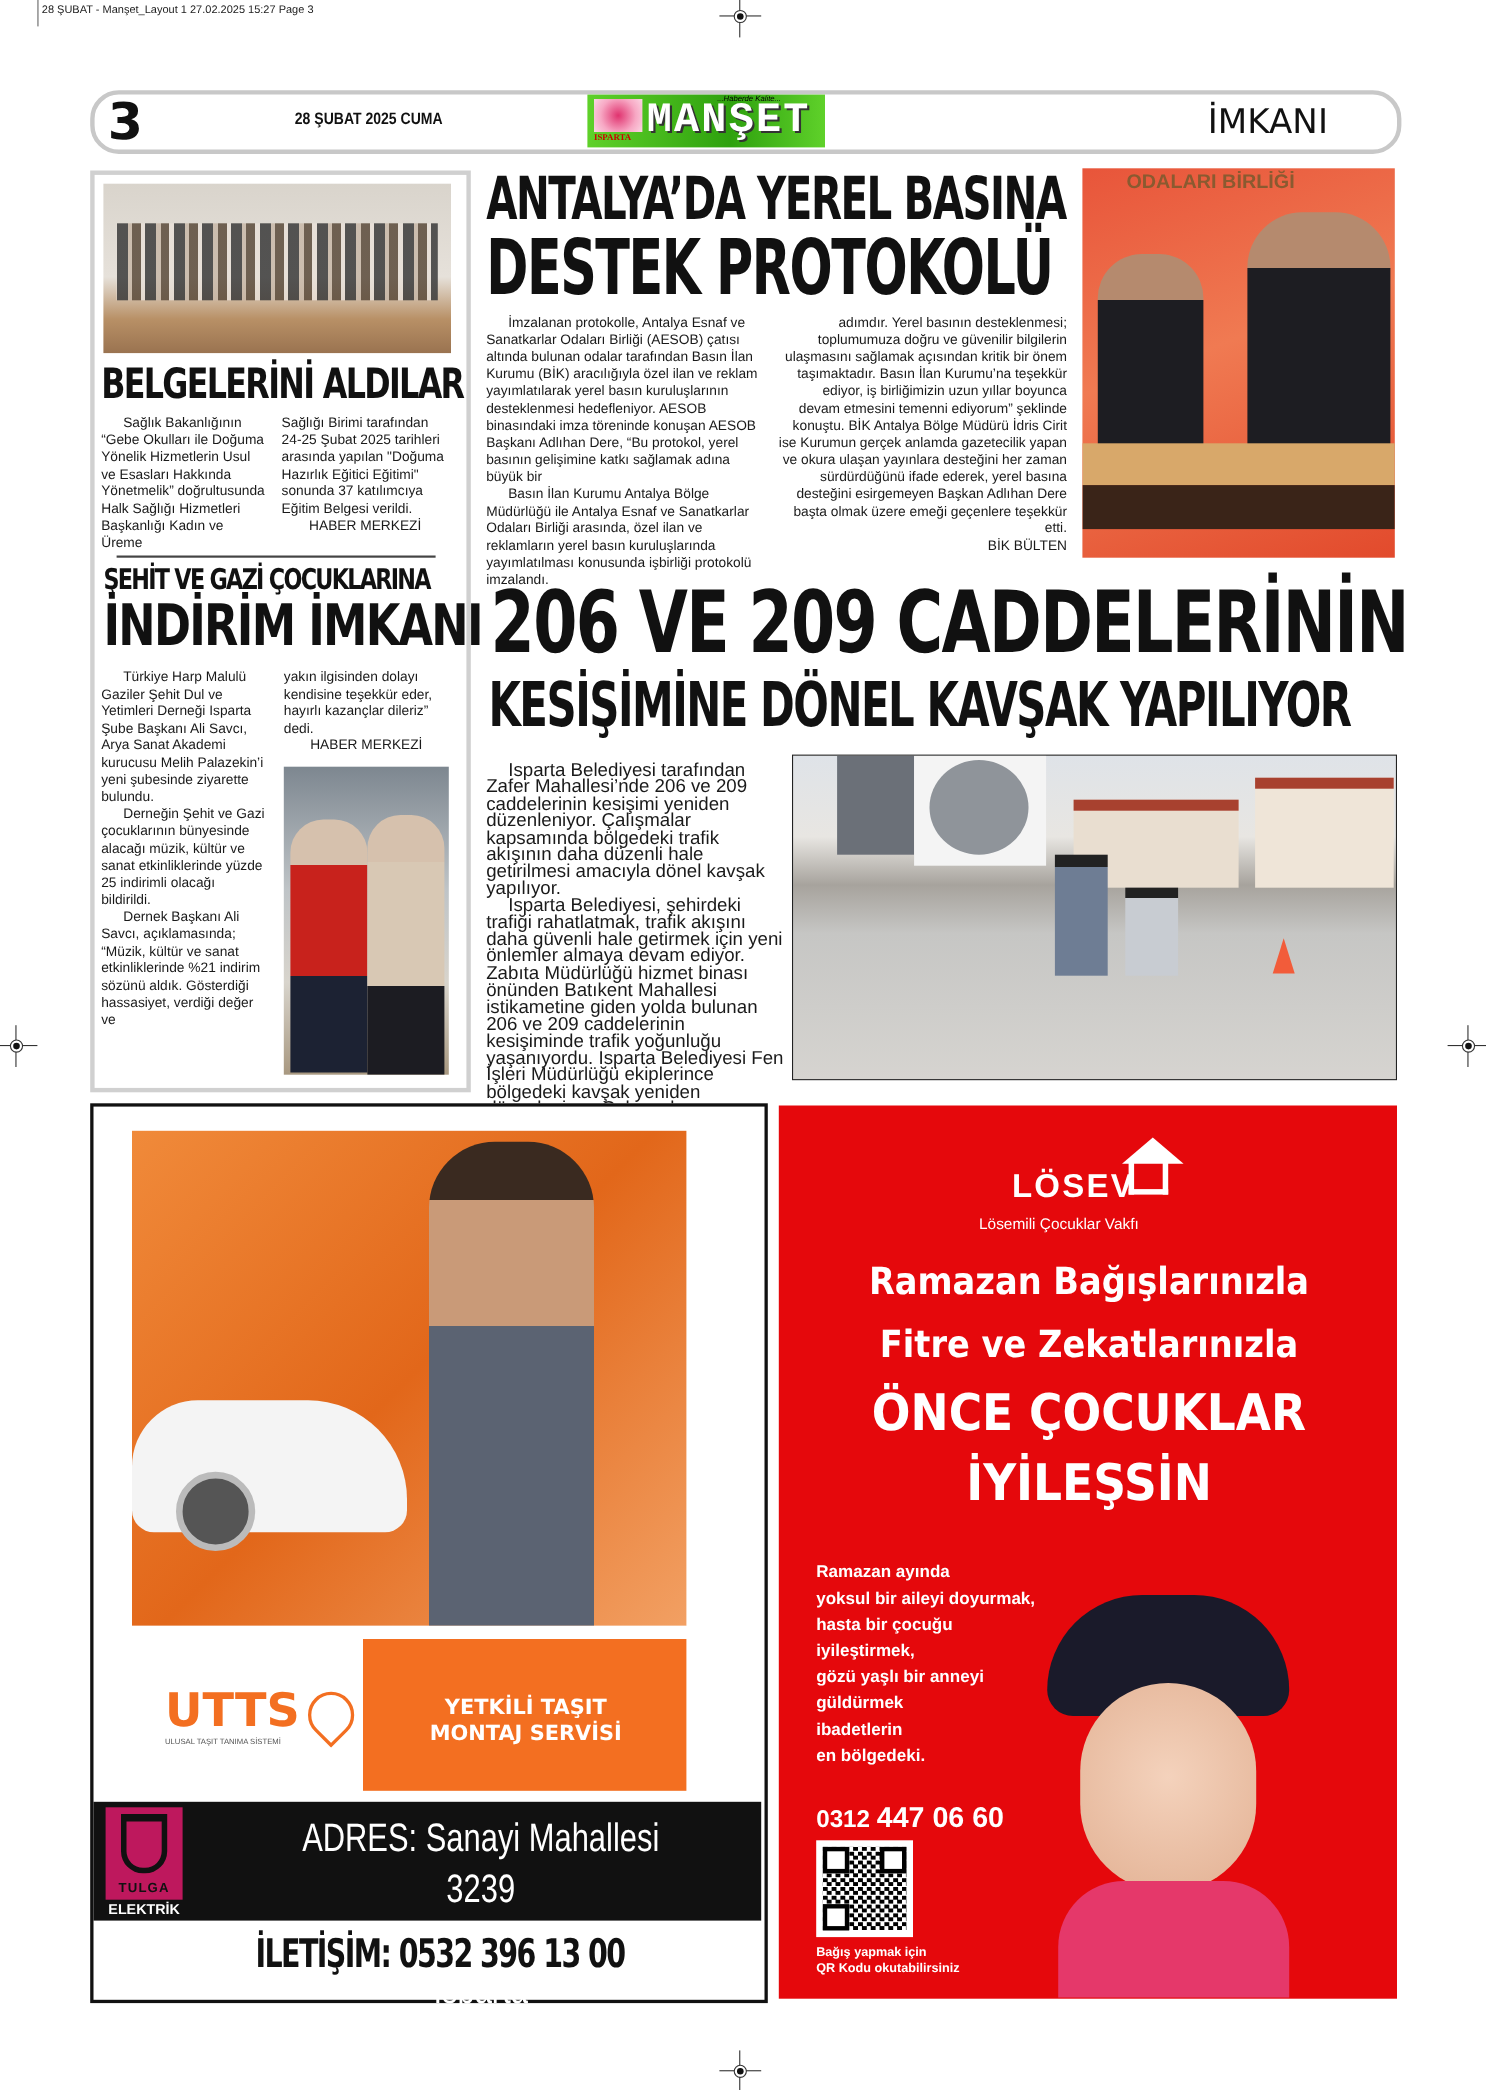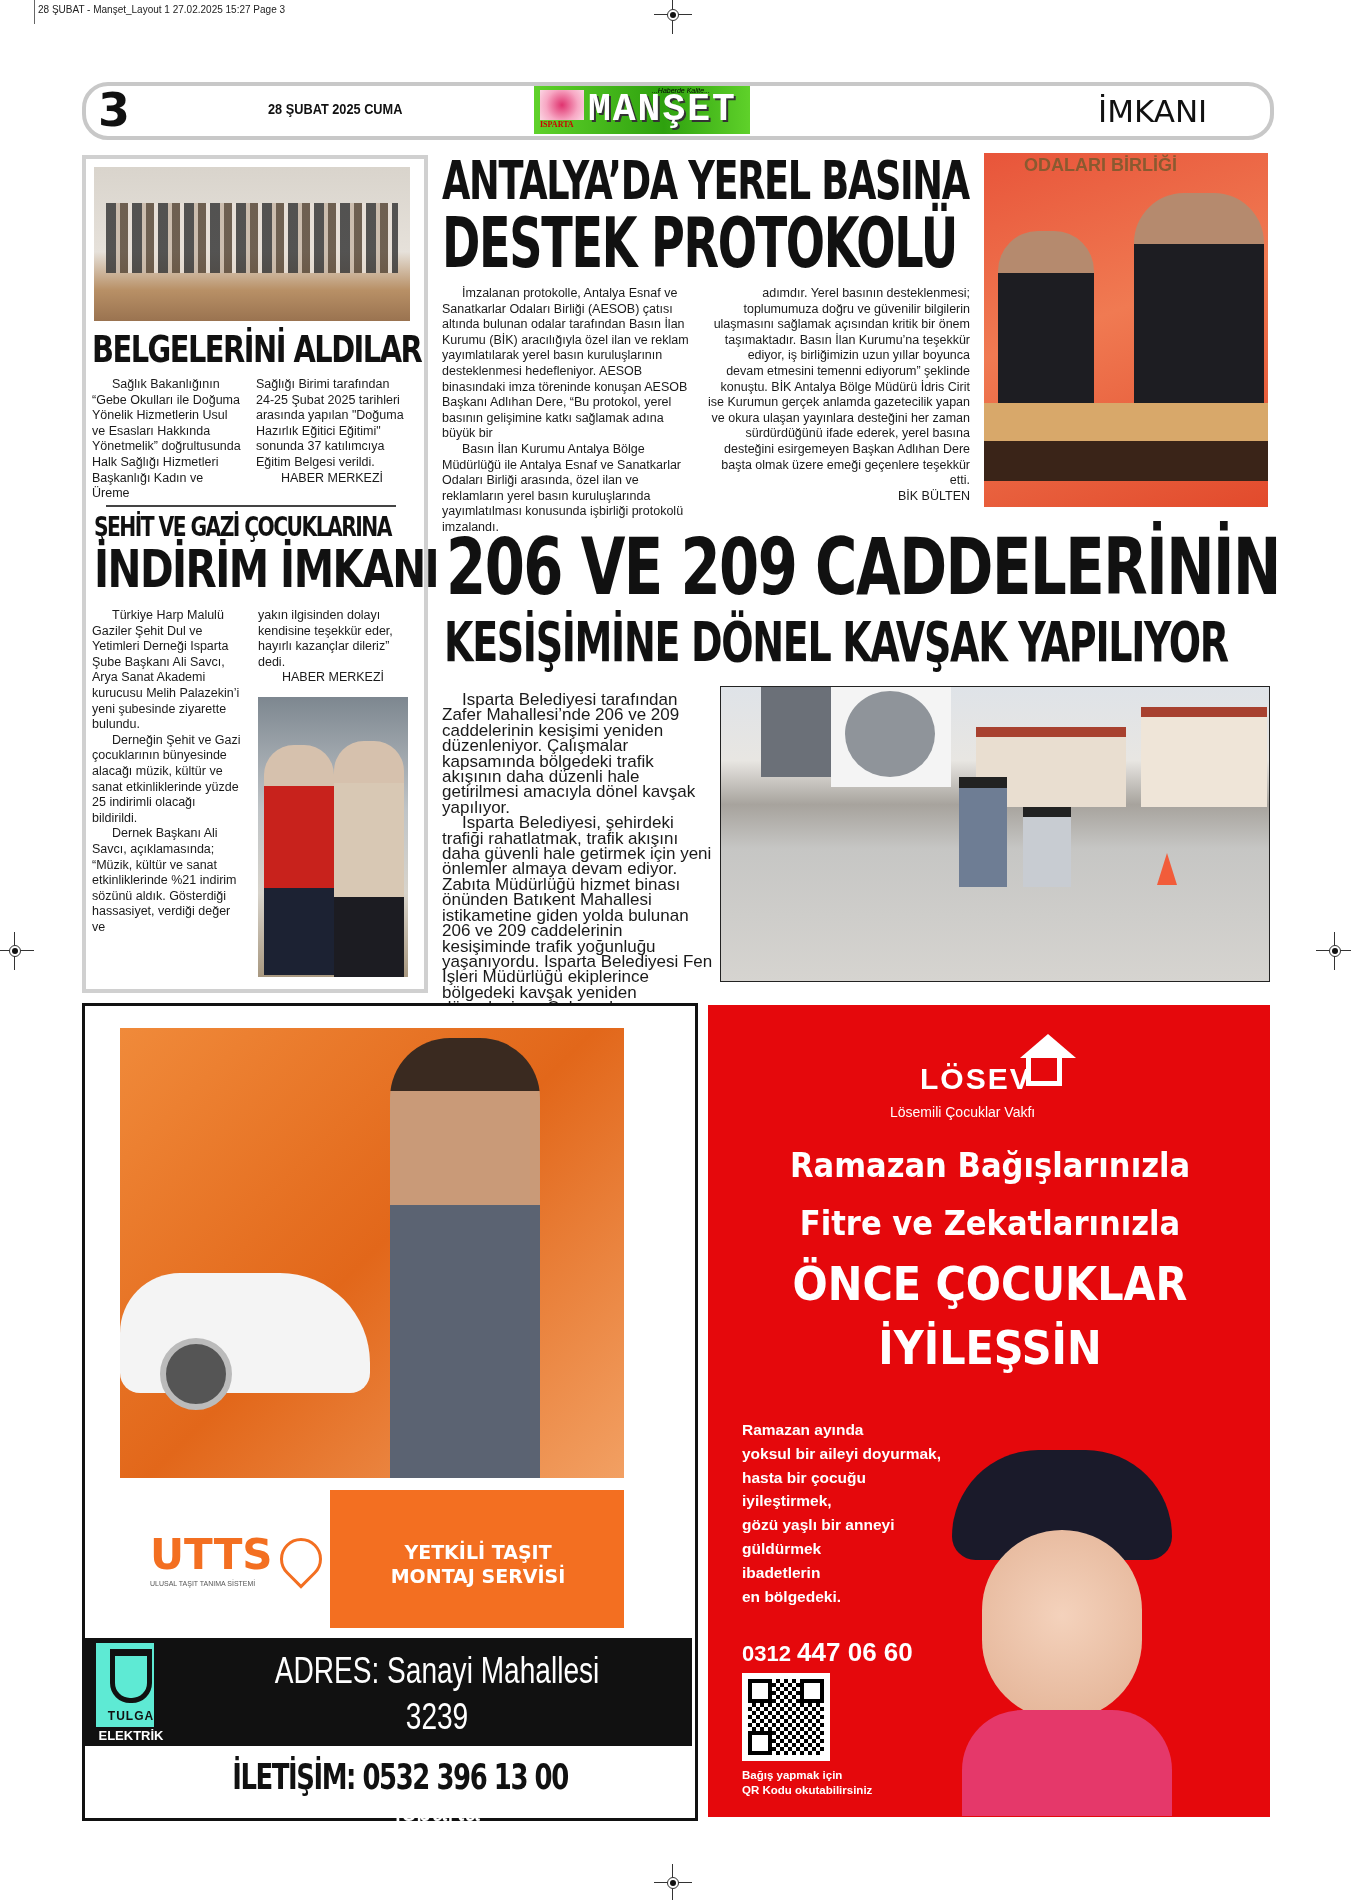--- a/index.html
+++ b/index.html
@@ -150,21 +150,21 @@
 <div class="abs" style="left:120px;top:1478px;width:504px;height:150px;background:#fff;"></div>
 <div class="abs" style="left:330px;top:1490px;width:294px;height:138px;background:#f36f21;"></div>
 <div class="abs" style="left:150px;top:1530px;font-size:42px;font-weight:900;color:#f36f21;font-family:'DejaVu Sans',sans-serif;">UTTS</div>
 <div class="abs" style="left:150px;top:1580px;font-size:7px;color:#555;">ULUSAL TAŞIT TANIMA SİSTEMİ</div>
 <div class="abs" style="left:280px;top:1538px;width:36px;height:36px;border:3px solid #f36f21;border-radius:50% 50% 50% 0;transform:rotate(-45deg);"></div>
 <div class="abs white" style="left:358px;top:1540px;width:240px;text-align:center;font-size:19px;font-weight:bold;line-height:24px;font-family:'DejaVu Sans',sans-serif;">
   <div>YETKİLİ TAŞIT</div>
   <div>MONTAJ SERVİSİ</div>
 </div>
 <div class="abs black-band" style="left:85px;top:1638px;width:607px;height:108px;"></div>
-<div class="abs" style="left:96px;top:1643px;width:58px;height:84px;background:#5eead4;">
+<div class="abs" style="left:96px;top:1643px;width:70px;height:84px;background:#be185d;">
   <div style="position:absolute;left:14px;top:6px;width:42px;height:54px;border:5px solid #111;border-top-width:7px;border-radius:0 0 20px 20px;box-sizing:border-box;"></div>
   <div style="position:absolute;left:0;top:66px;width:70px;text-align:center;font-size:12px;font-weight:bold;letter-spacing:1px;">TULGA</div>
 </div>
 <div class="abs white" style="left:96px;top:1728px;width:70px;text-align:center;font-size:13px;font-weight:900;">ELEKTRİK</div>
 <div class="abs white" style="left:212px;top:1648px;width:450px;text-align:center;font-size:36px;line-height:46px;font-family:'Liberation Sans',sans-serif;transform:scaleX(.78);transform-origin:center top;">
   <div>ADRES: Sanayi Mahallesi 3239</div>
   <div>Sokak No: 13 Merkez / Isparta</div>
 </div>
 <div class="abs" style="left:120px;top:1756px;width:560px;text-align:center;font-size:36px;font-weight:900;font-family:'DejaVu Sans',sans-serif;letter-spacing:-2px;transform:scaleX(.72);transform-origin:center top;">İLETİŞİM: 0532 396 13 00</div>
 

